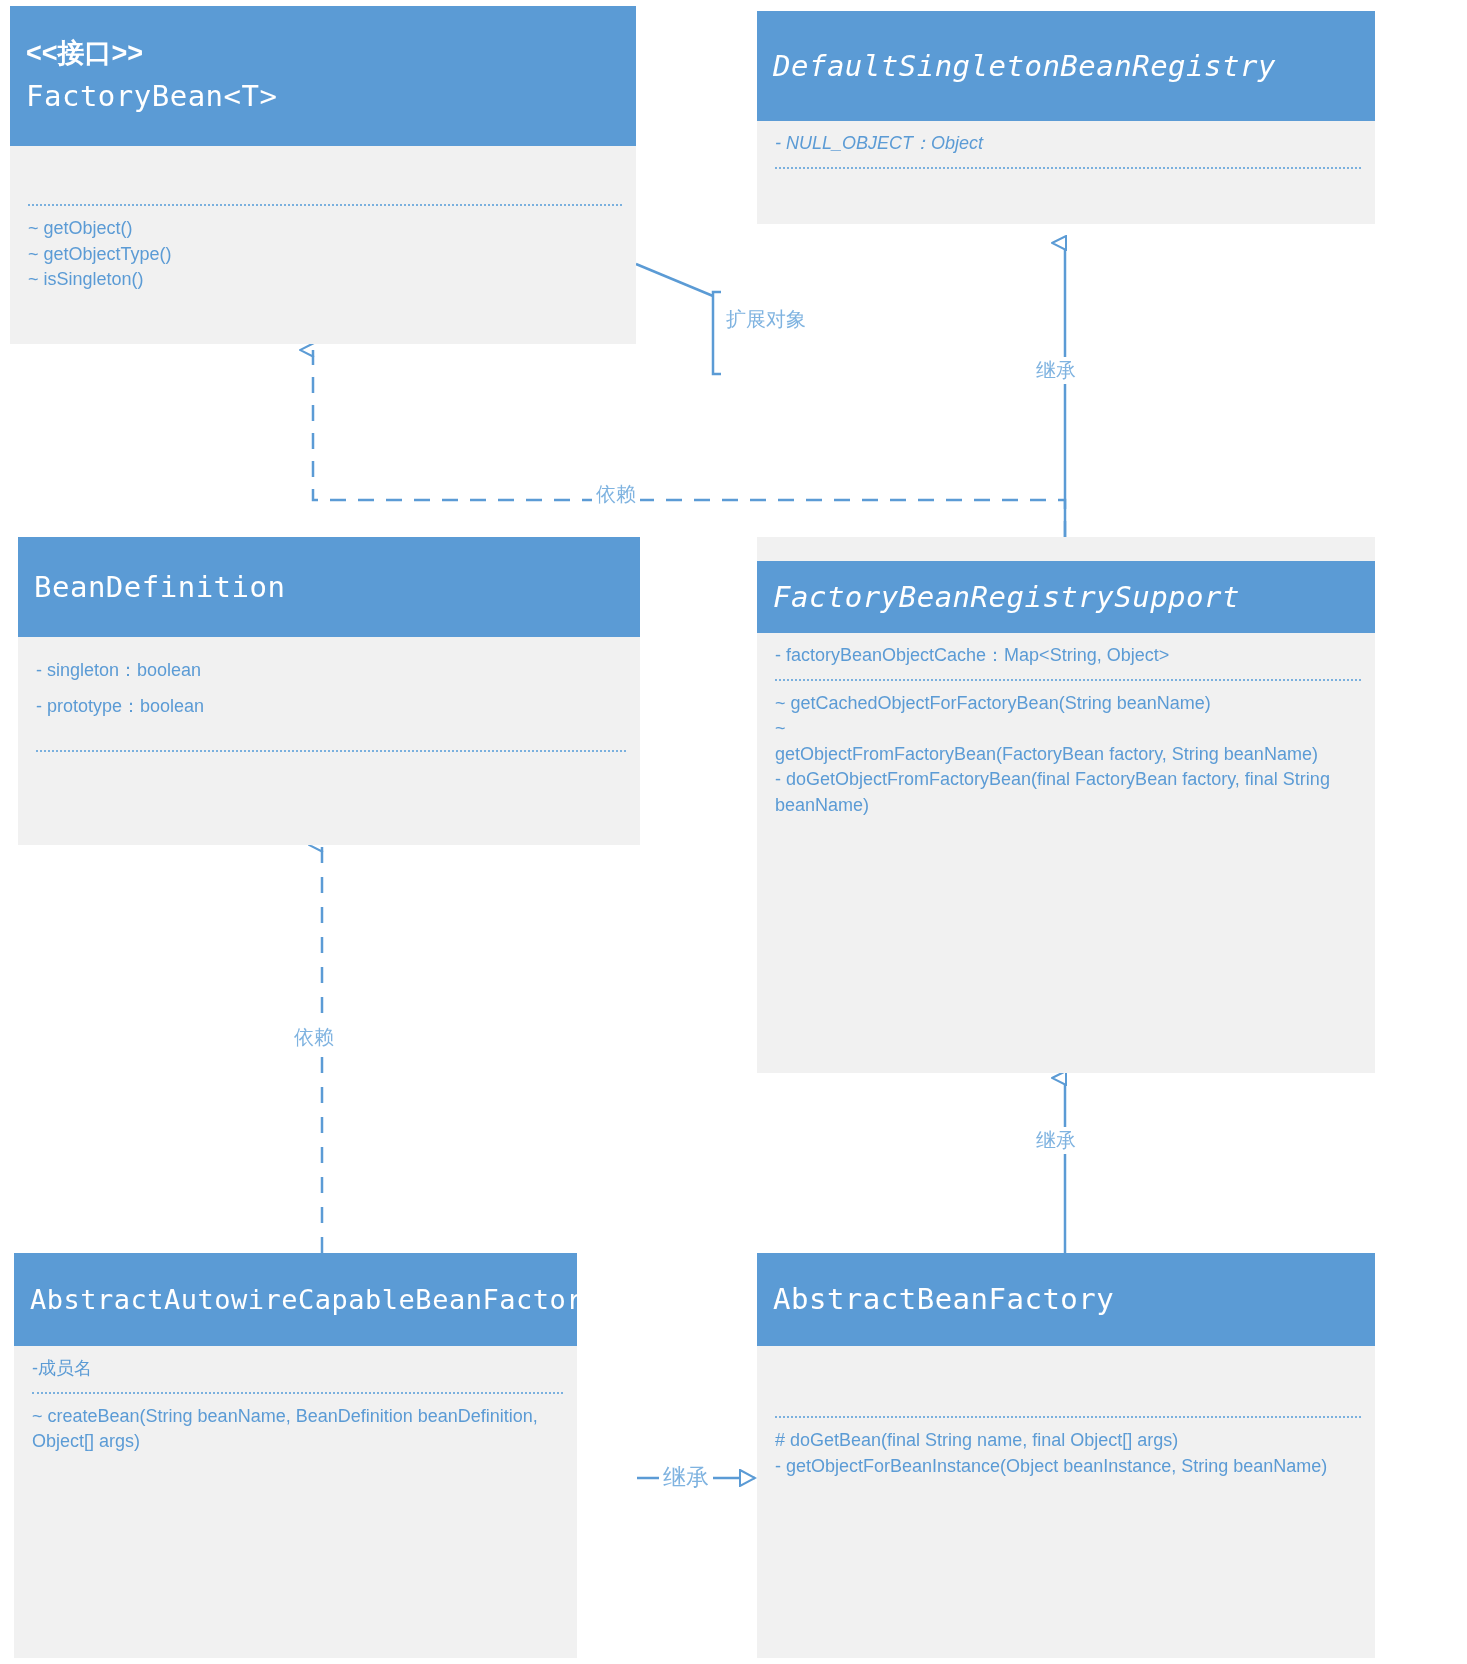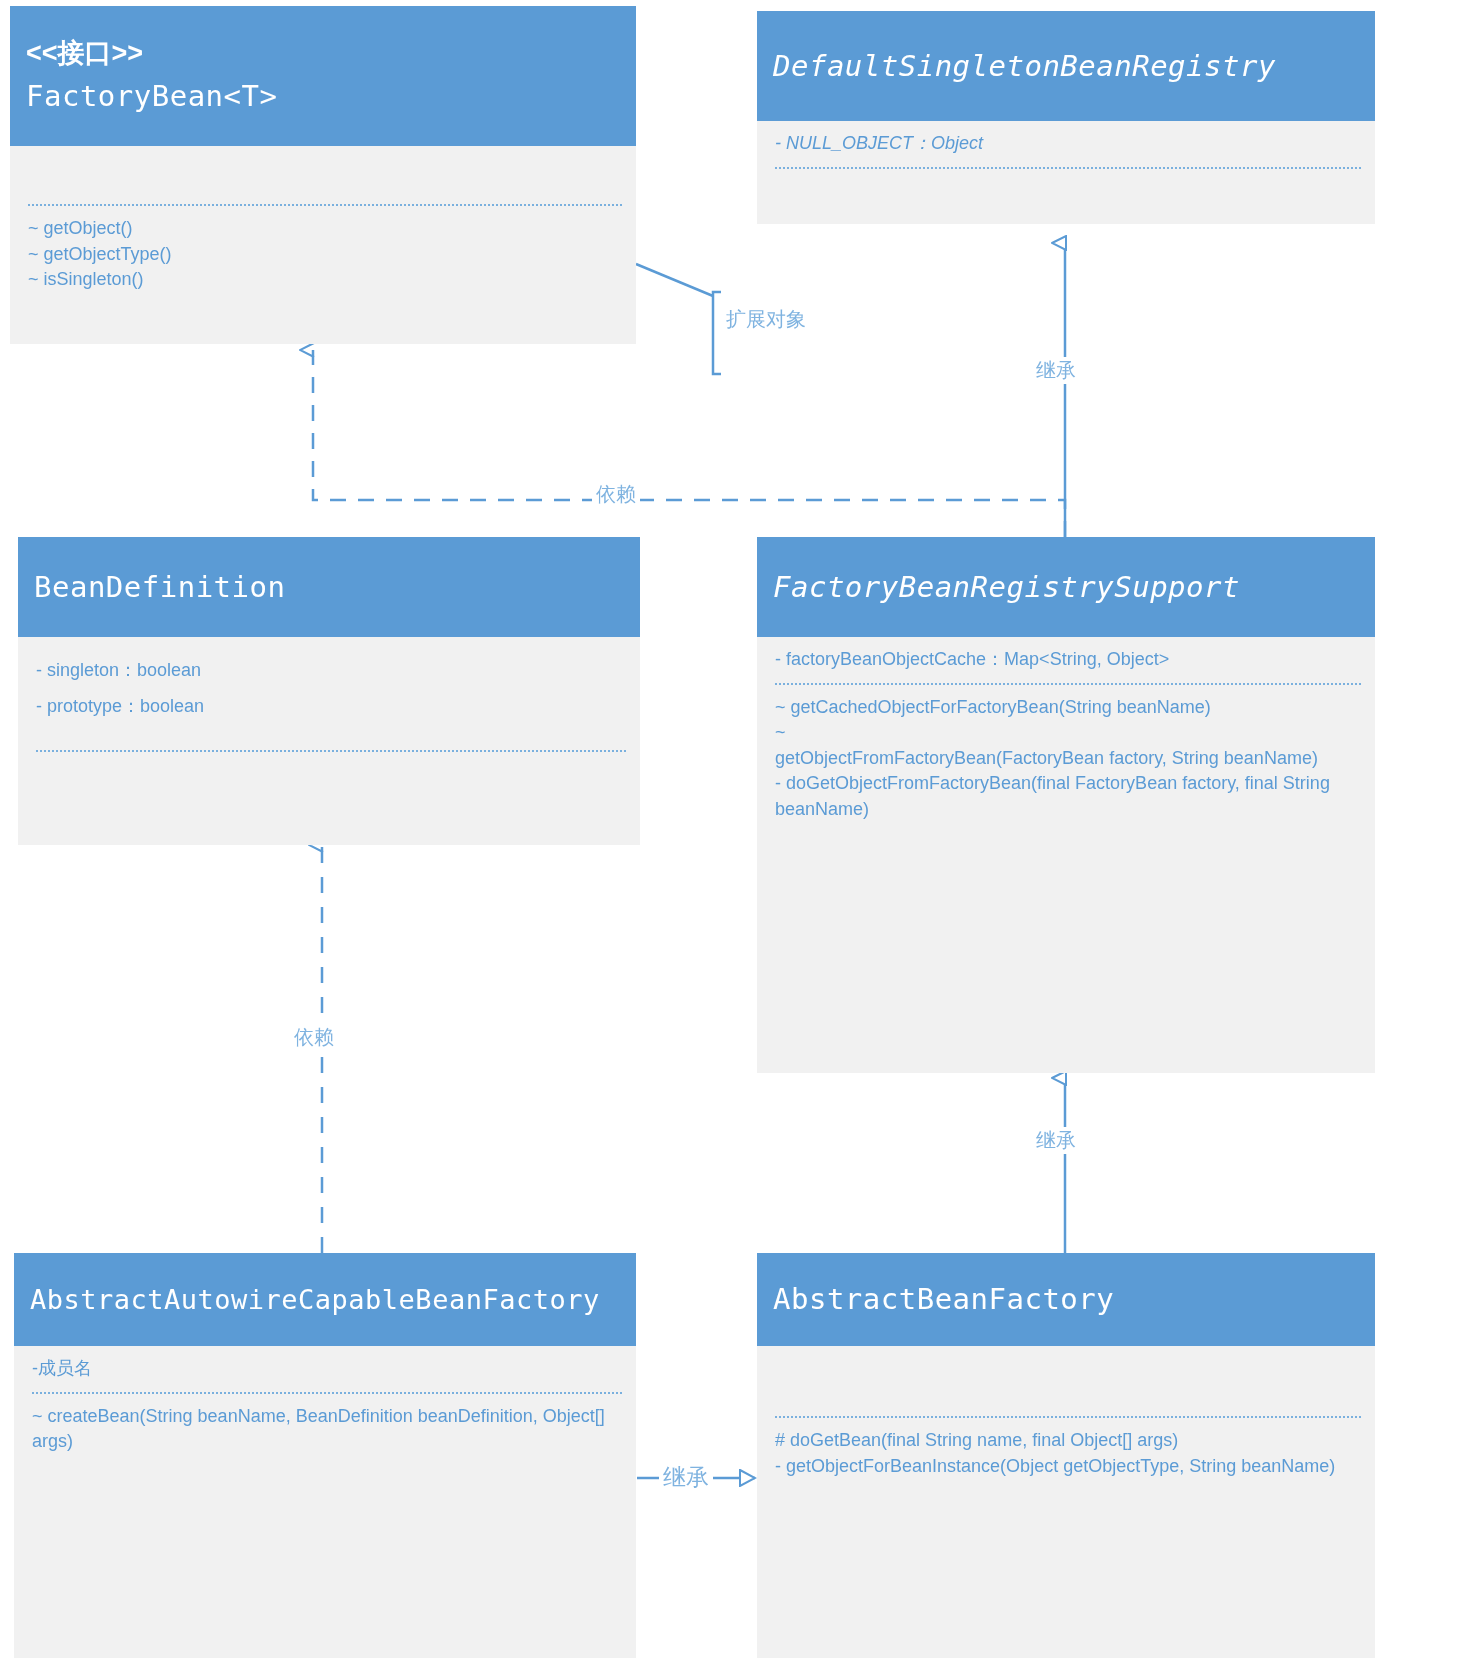--- a/index.html
+++ b/index.html
@@ -168,57 +168,57 @@
     </div>
     <div class="compartment spaced">
       <div class="row">- singleton：boolean</div>
       <div class="row">- prototype：boolean</div>
     </div>
     <div class="dashsep"></div>
     <div class="compartment" style="height:56px;"></div>
   </div>
 
   <div class="uml-box" style="left:757px; top:537px; width:618px; height:536px;">
-    <div class="uml-header" style="height:100px;">
+    <div class="uml-header" style="height:72px;margin-top:24px;">
       <div class="cls-name italic">FactoryBeanRegistrySupport</div>
     </div>
     <div class="compartment">
       <div class="row">- factoryBeanObjectCache：Map&lt;String, Object&gt;</div>
     </div>
     <div class="dashsep"></div>
     <div class="compartment">
       <div class="row">~ getCachedObjectForFactoryBean(String beanName)</div>
       <div class="row">~
 getObjectFromFactoryBean(FactoryBean factory, String beanName)</div>
       <div class="row">- doGetObjectFromFactoryBean(final FactoryBean factory, final String beanName)</div>
     </div>
   </div>
 
-  <div class="uml-box" style="left:14px; top:1253px; width:622px; height:405px;">
+  <div class="uml-box" style="left:14px; top:1253px; width:563px; height:405px;">
     <div class="uml-header" style="height:93px;">
       <div class="cls-name small">AbstractAutowireCapableBeanFactory</div>
     </div>
     <div class="compartment">
       <div class="row">-成员名</div>
     </div>
     <div class="dashsep"></div>
     <div class="compartment">
       <div class="row">~ createBean(String beanName, BeanDefinition beanDefinition, Object[] args)</div>
     </div>
   </div>
 
   <div class="uml-box" style="left:757px; top:1253px; width:618px; height:405px;">
     <div class="uml-header" style="height:93px;">
       <div class="cls-name">AbstractBeanFactory</div>
     </div>
     <div class="compartment" style="height:70px;"></div>
     <div class="dashsep"></div>
     <div class="compartment">
       <div class="row"># doGetBean(final String name, final Object[] args)</div>
-      <div class="row">- getObjectForBeanInstance(Object getObjectType, String beanName)</div>
+      <div class="row">- getObjectForBeanInstance(Object beanInstance, String beanName)</div>
     </div>
   </div>
 
   <div class="edge-label" style="left:722px; top:306px;">扩展对象</div>
 
   <div class="edge-label" style="left:1032px; top:357px;">继承</div>
 
   <div class="edge-label" style="left:592px; top:481px;">依赖</div>
 
   <div class="edge-label" style="left:290px; top:1024px;">依赖</div>

